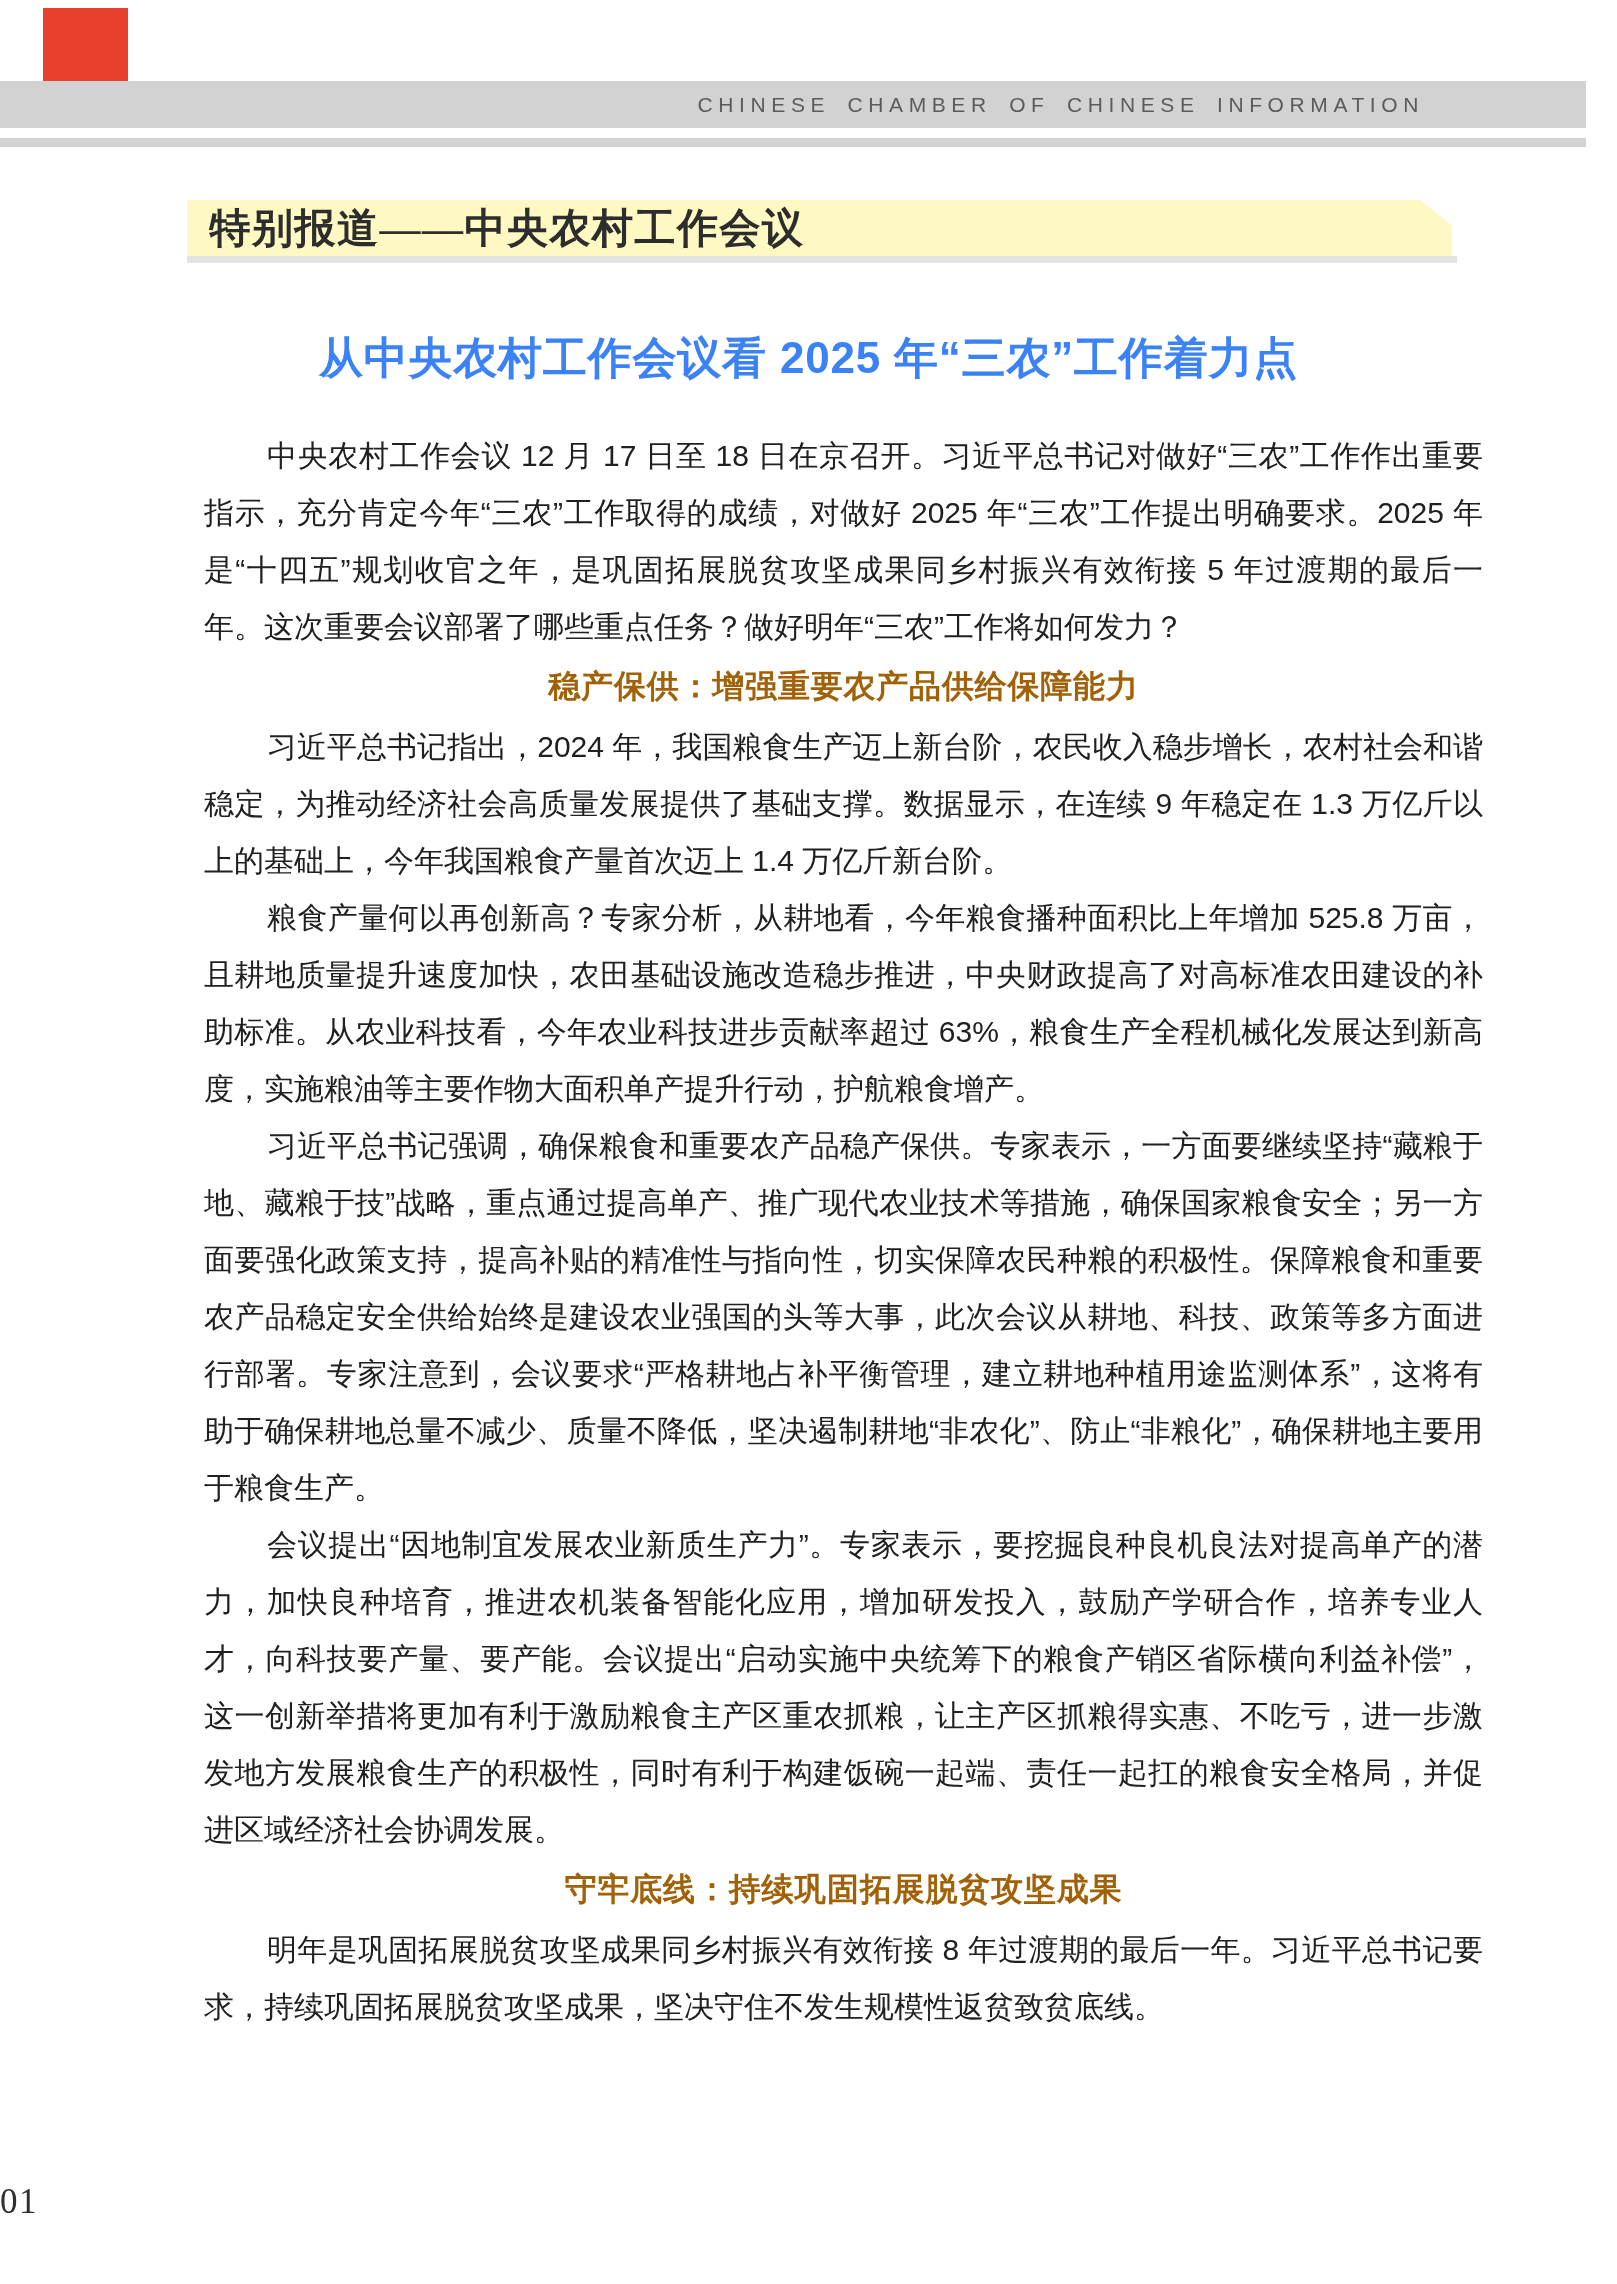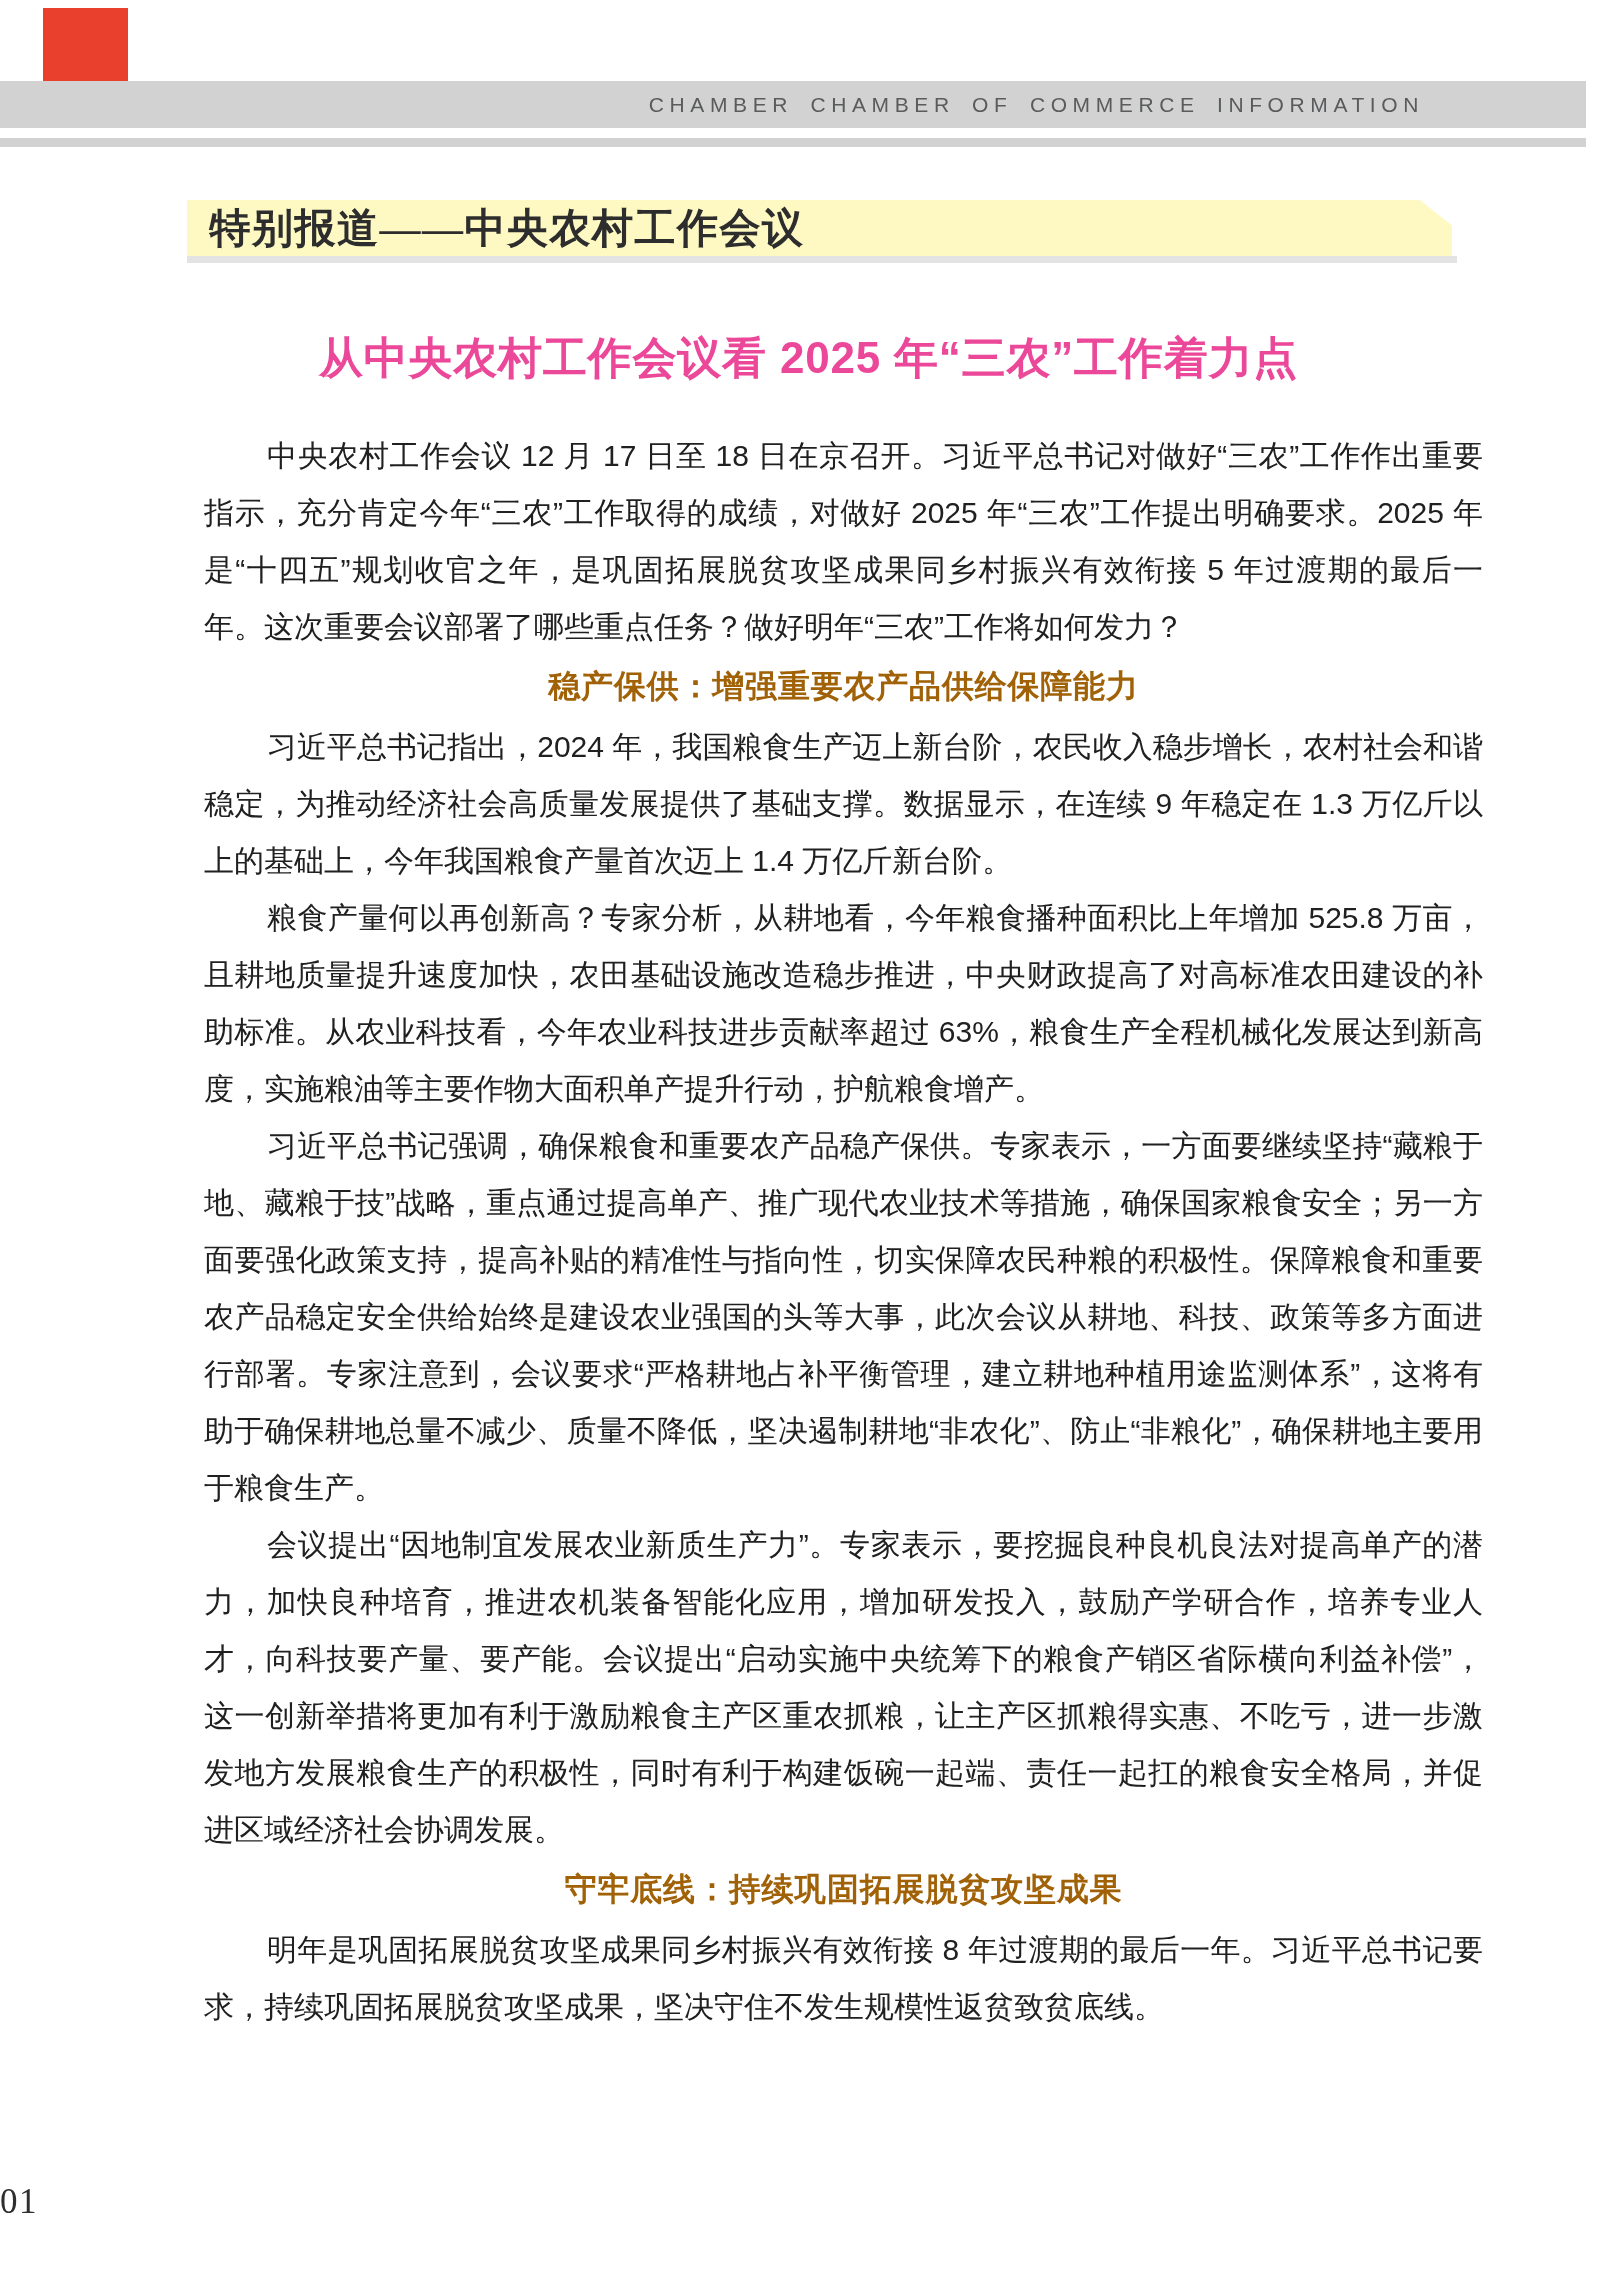--- a/index.html
+++ b/index.html
@@ -64,21 +64,21 @@
 
   
   .title {
     position: absolute; left: 0; top: 331px;
     width: 1617px; margin: 0;
     text-align: center;
     font-family: "Liberation Sans", sans-serif;
     font-weight: bold;
     font-size: 44px; line-height: 53px;
     letter-spacing: 0.8px;
-    color: #ec4899;
+    color: #3b82f6;
   }
 
   
   .content {
     position: absolute; left: 204px; top: 427px;
     width: 1279px;
     font-size: 30px; line-height: 57px;
     color: #202020;
     text-align: justify;
   }
@@ -108,21 +108,21 @@
   }
 </style>
 </head>
 <body>
 
 <div class="sheet">
 
   <div class="logo-block"></div>
 
   <div class="masthead-bar">
-    <span class="masthead-text">CHAMBER CHAMBER OF COMMERCE INFORMATION</span>
+    <span class="masthead-text">CHINESE CHAMBER OF CHINESE INFORMATION</span>
   </div>
   <div class="masthead-rule"></div>
 
   <div class="banner">
     <span class="banner-label">特别报道——中央农村工作会议</span>
   </div>
   <div class="banner-under"></div>
 
   <h1 class="title">从中央农村工作会议看 2025 年“三农”工作着力点</h1>
 

